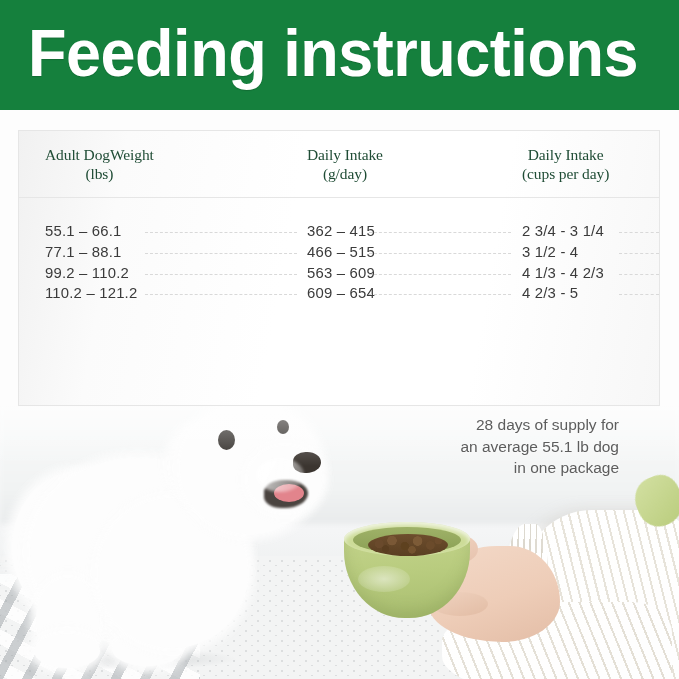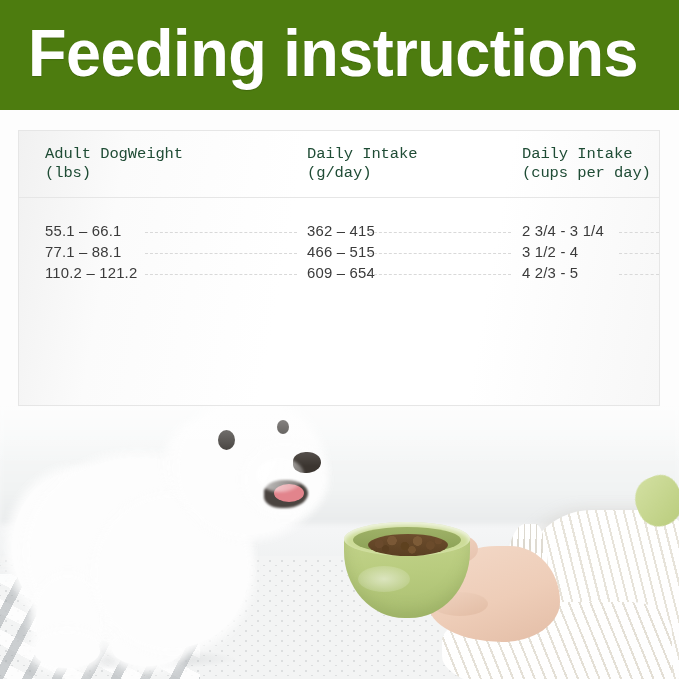--- a/index.html
+++ b/index.html
@@ -21,21 +21,21 @@
     overflow: hidden;
   }
 
   
   .banner {
     position: absolute;
     left: 0;
     top: 0;
     width: 679px;
     height: 110px;
-    background: #4d7c0f;
+    background: #15803d;
     overflow: hidden;
   }
   .banner-title {
     position: absolute;
     left: 28px;
     top: 13px;
     font-family: "Liberation Sans Narrow", "Liberation Sans", sans-serif;
     font-size: 67px;
     line-height: 80px;
     font-weight: 700;
@@ -60,27 +60,28 @@
     overflow: hidden;
   }
   .table-head {
     position: relative;
     height: 66px;
     border-bottom: 1px solid #e6e6e6;
   }
   .th {
     position: absolute;
     top: 14px;
-    font-family: Liberation Mono, monospace;
+    font-family: Liberation Serif, serif;
     font-size: 15.5px;
     line-height: 19px;
     font-weight: 400;
     color: #1f4c35;
     letter-spacing: -0.1px;
     white-space: pre-line;
+    text-align: center;
   }
   .th-0 { left: 26px; }
   .th-1 { left: 288px; }
   .th-2 { left: 503px; }
 
   .table-body {
     position: relative;
     height: 207px;
   }
   .row {
@@ -391,20 +392,28 @@
       <div class="row">
         <div class="cell cell-0">77.1 – 88.1</div>
         <div class="leader leader-a"></div>
         <div class="cell cell-1">466 – 515</div>
         <div class="leader leader-b"></div>
         <div class="cell cell-2">3 1/2 - 4</div>
         <div class="leader leader-c"></div>
       </div>
 
 
+      <div class="row">
+        <div class="cell cell-0">99.2 – 110.2</div>
+        <div class="leader leader-a"></div>
+        <div class="cell cell-1">563 – 609</div>
+        <div class="leader leader-b"></div>
+        <div class="cell cell-2">4 1/3 - 4 2/3</div>
+        <div class="leader leader-c"></div>
+      </div>
 
       <div class="row">
         <div class="cell cell-0">110.2 – 121.2</div>
         <div class="leader leader-a"></div>
         <div class="cell cell-1">609 – 654</div>
         <div class="leader leader-b"></div>
         <div class="cell cell-2">4 2/3 - 5</div>
         <div class="leader leader-c"></div>
       </div>
 
@@ -454,14 +463,17 @@
       <div class="bowl-body"></div>
       <div class="bowl-rim"></div>
       <div class="bowl-inner"></div>
       <div class="kibble"></div>
       <div class="bowl-shine"></div>
     </div>
 
     <div class="blur-veil"></div>
   </div>
 
+  <div class="caption">28 days of supply for
+an average 55.1 lb dog
+in one package</div>
 
 </div>
 
 </body></html>

